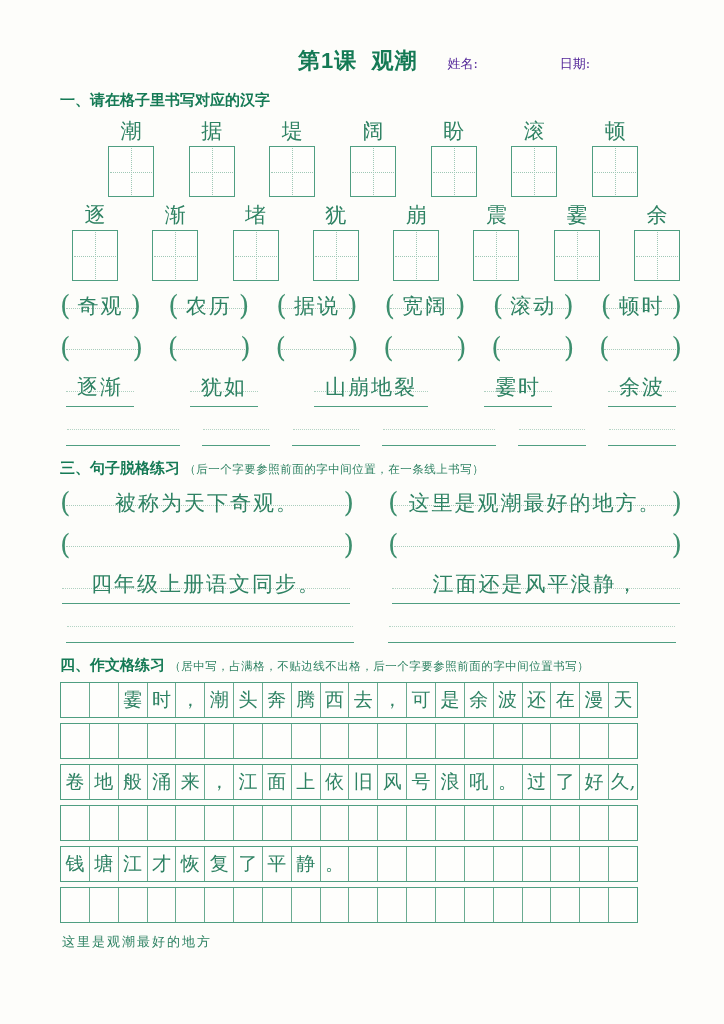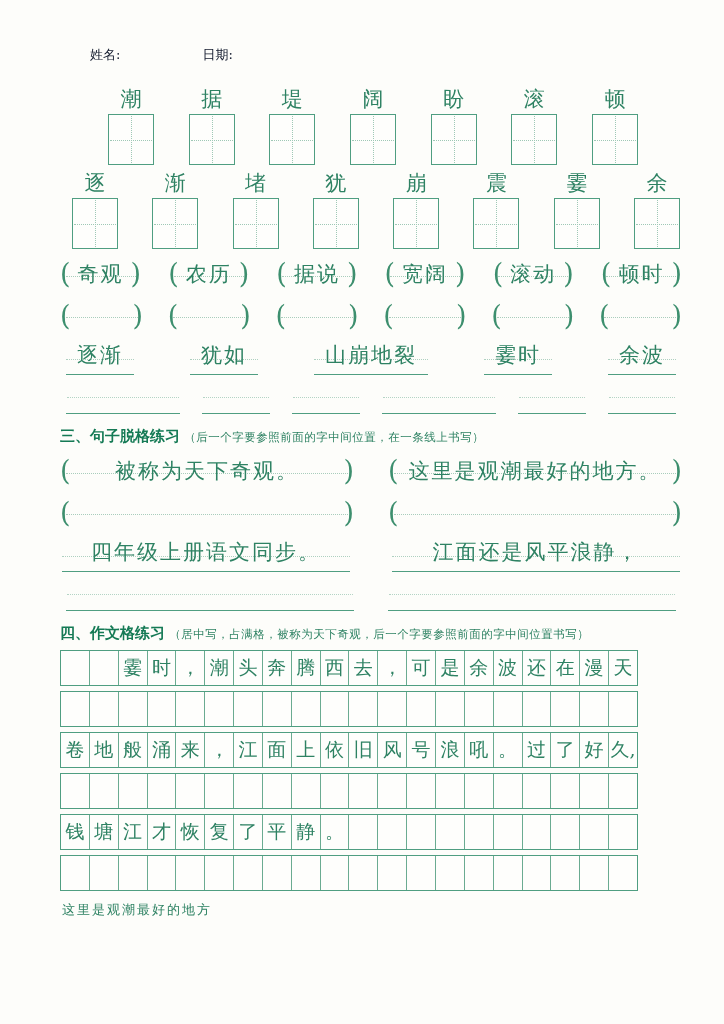--- a/index.html
+++ b/index.html
@@ -13,21 +13,21 @@
   .page {
     width: 724px; height: 1024px;
     background: #fdfdfa;
     padding: 46px 42px 0 60px;
   }
   .script { font-family: "DejaVu Serif", "Liberation Serif", serif; color: #2e8263; }
 
   
   .title-row { display: flex; align-items: baseline; height: 32px; }
   .page-title { margin-left: 238px; font-size: 22px; font-weight: bold; color: #157a55; white-space: pre; letter-spacing: 1px; }
-  .meta-label { font-family: "DejaVu Serif", serif; font-size: 13px; color: #0f172a; }
+  .meta-label { font-family: "DejaVu Serif", serif; font-size: 13px; color: #4c1d95; }
   .meta-name { margin-left: 30px; }
   .meta-date { margin-left: 82px; }
 
   
   .sec-heading { margin-top: 12px; font-size: 15px; font-weight: bold; color: #157a55; height: 20px; line-height: 20px; white-space: nowrap; }
   .sec-note { font-family: "DejaVu Serif", serif; font-size: 11.5px; color: #2e8263; font-weight: normal; letter-spacing: 0.5px; }
 
   
   .hanzi-row { display: flex; justify-content: space-between; }
   .row-a { margin: 8px 44px 0 48px; }
@@ -73,24 +73,26 @@
   .comp-cell:first-child { border-left: none; }
 
   .footer { margin: 10px 0 0 2px; font-size: 13px; letter-spacing: 2px; }
 </style>
 </head>
 <body>
 
 <div class="page">
 
   <div class="title-row">
+    <div class="page-title">第1课  观潮</div>
     <div class="meta-label meta-name">姓名:</div>
     <div class="meta-label meta-date">日期:</div>
   </div>
 
+  <div class="sec-heading">一、请在格子里书写对应的汉字</div>
   <div class="hanzi-row row-a" id="hanzi-row-1">
       <div class="hanzi-cell">
         <div class="hanzi-char script">潮</div>
         <div class="tian-box"></div>
       </div>
       <div class="hanzi-cell">
         <div class="hanzi-char script">据</div>
         <div class="tian-box"></div>
       </div>
       <div class="hanzi-cell">
@@ -293,21 +295,21 @@
       <div class="wline sline" style="width: 288px;"><span>四年级上册语文同步。</span></div>
       <div class="wline sline" style="width: 288px;"><span>江面还是风平浪静，</span></div>
     </div>
   <div class="erow srow" id="sentence-lines-empty">
       <div class="eline" style="width: 288px;"></div>
       <div class="eline" style="width: 288px;"></div>
     </div>
 
   <div class="sec-heading">
     <span>四、作文格练习</span>
-    <span class="sec-note">（居中写，占满格，被称为天下奇观，后一个字要参照前面的字中间位置书写）</span>
+    <span class="sec-note">（居中写，占满格，不贴边线不出格，后一个字要参照前面的字中间位置书写）</span>
   </div>
   <div class="comp-grid script" id="comp-grid">
       <div class="comp-row">
         <div class="comp-cell"></div>
         <div class="comp-cell"></div>
         <div class="comp-cell">霎</div>
         <div class="comp-cell">时</div>
         <div class="comp-cell">，</div>
         <div class="comp-cell">潮</div>
         <div class="comp-cell">头</div>

